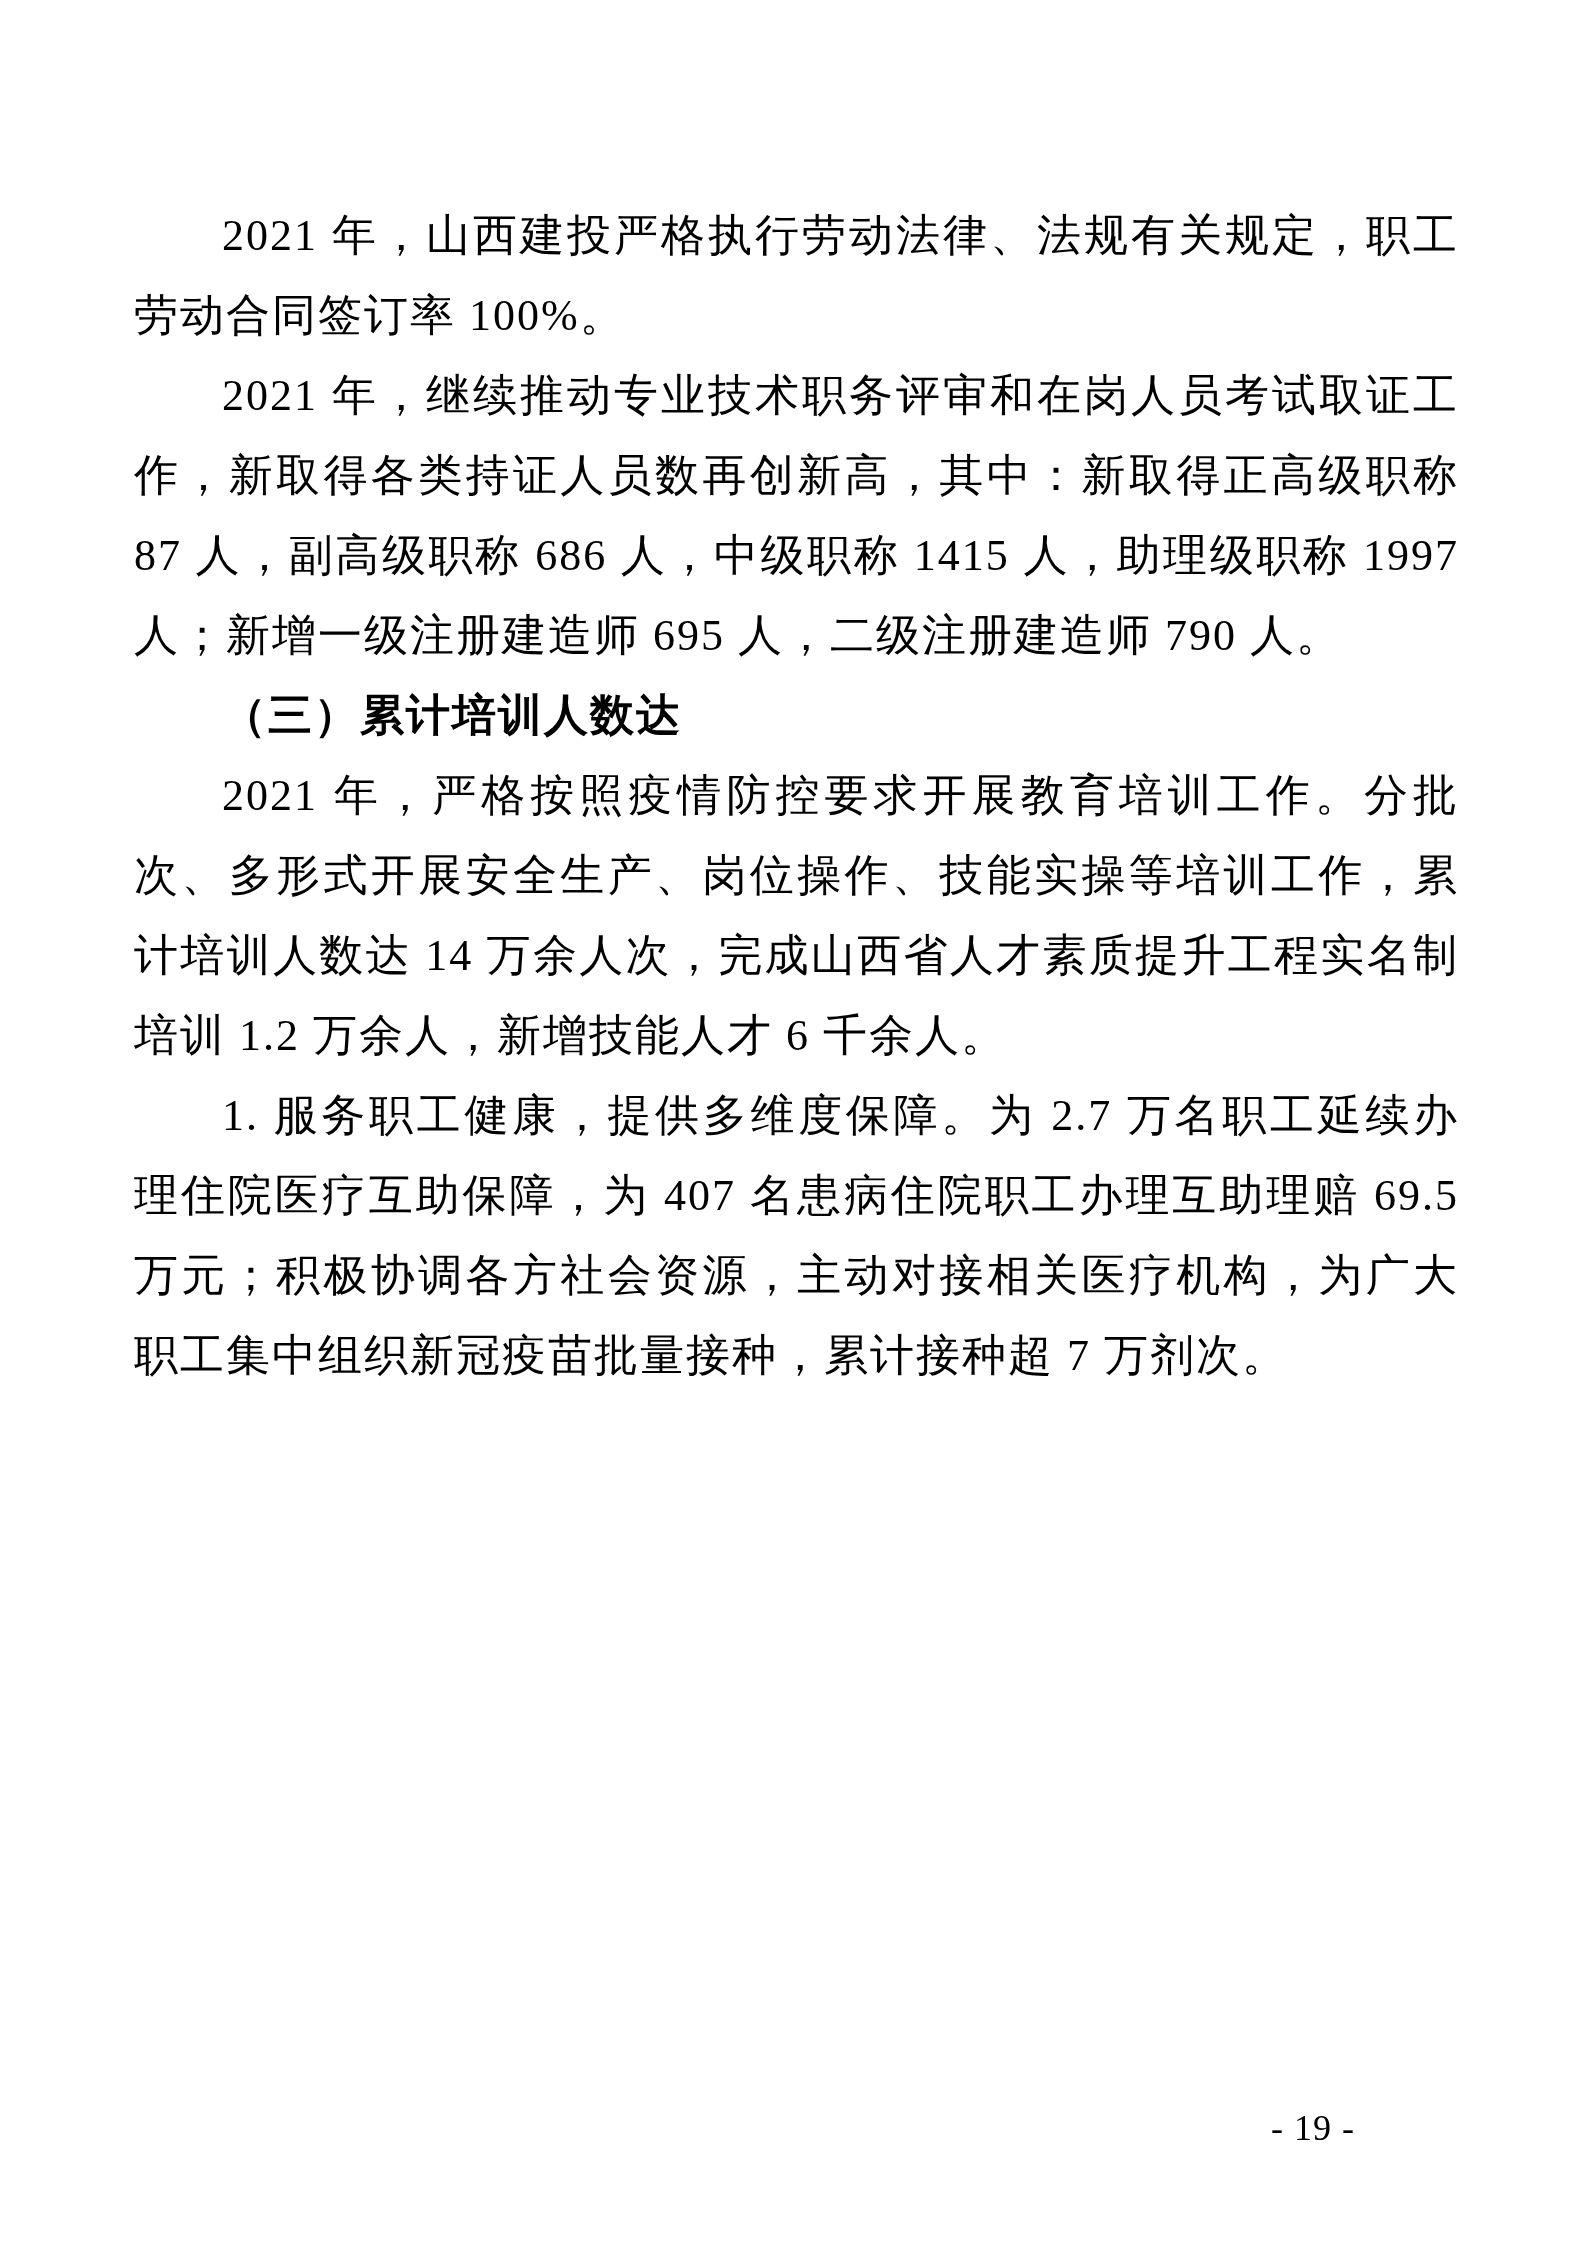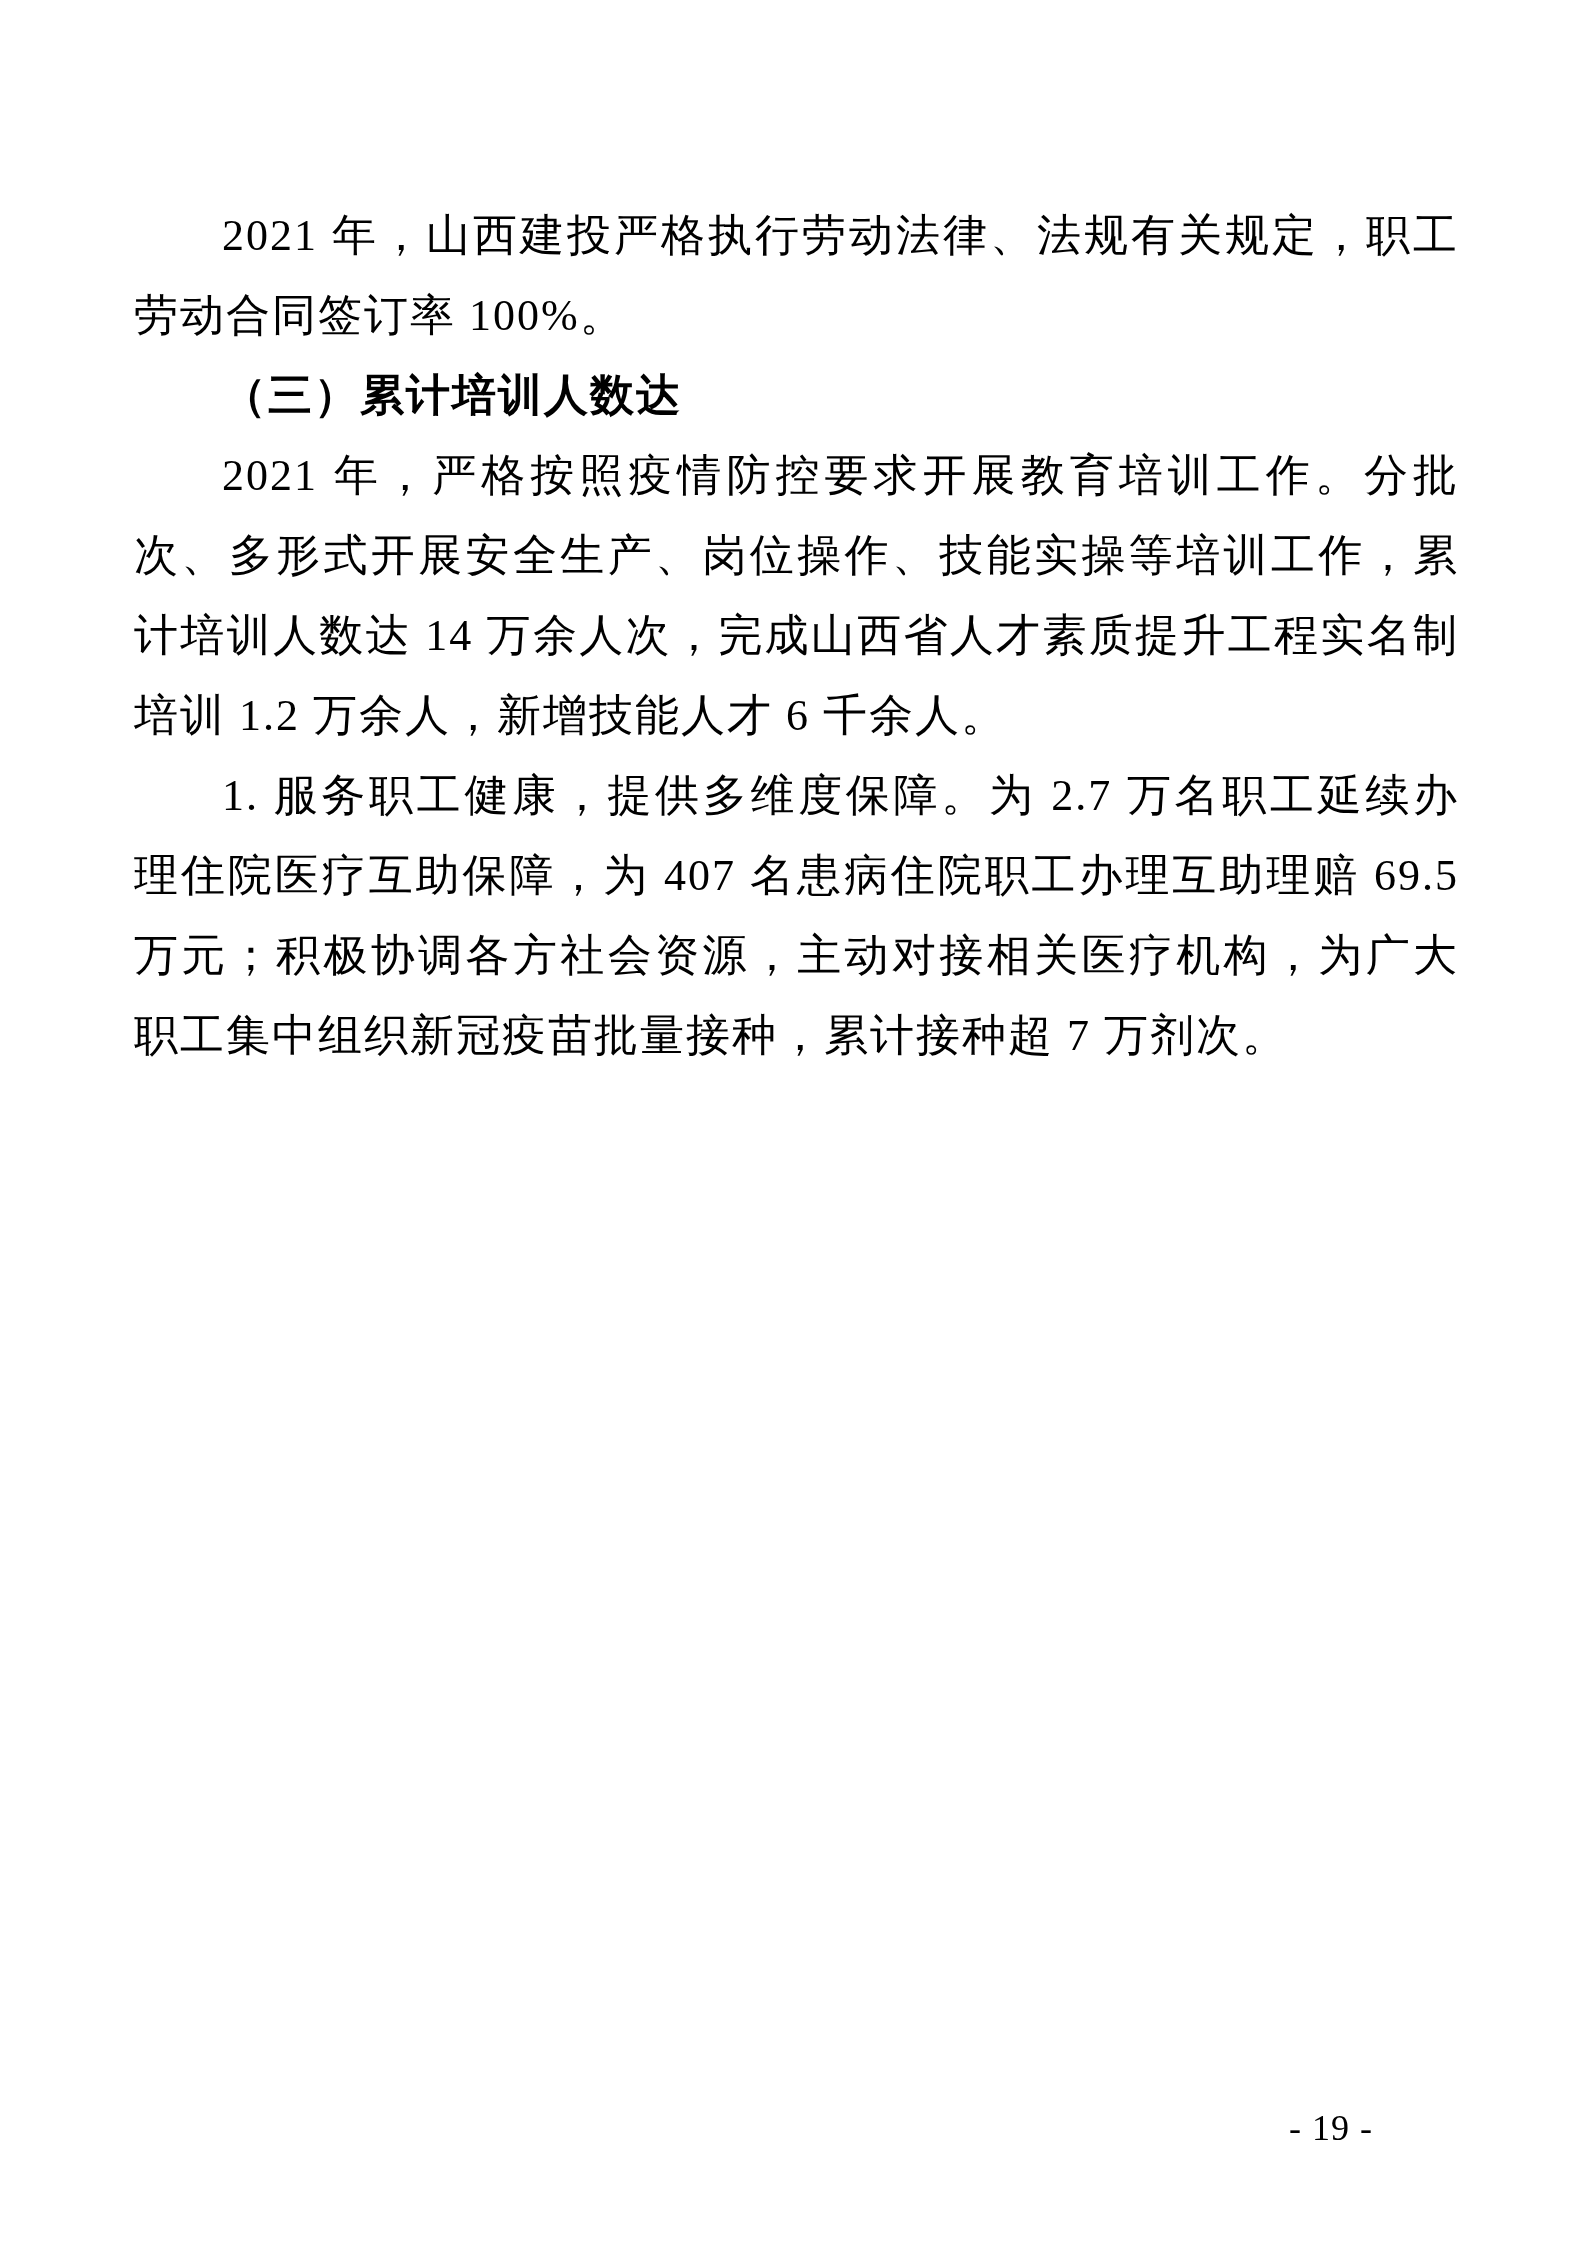--- a/index.html
+++ b/index.html
@@ -30,30 +30,31 @@
     margin: 0;
     padding: 0;
     text-indent: 88px;
   }
   .content p.heading {
     font-weight: 700;
   }
   .page-number {
     position: absolute;
     top: 2106px;
-    right: 214px;
+    right: 232px;
     font-size: 36px;
     line-height: 44px;
     letter-spacing: 1px;
   }
 </style>
 </head>
 <body>
 
 <div class="page">
   <div class="content">
     <p class="body">2021 年，山西建投严格执行劳动法律、法规有关规定，职工劳动合同签订率 100%。</p>
+    <p class="body">2021 年，继续推动专业技术职务评审和在岗人员考试取证工作，新取得各类持证人员数再创新高，其中：新取得正高级职称 87 人，副高级职称 686 人，中级职称 1415 人，助理级职称 1997 人；新增一级注册建造师 695 人，二级注册建造师 790 人。</p>
     <p class="heading">（三）累计培训人数达</p>
     <p class="body">2021 年，严格按照疫情防控要求开展教育培训工作。分批次、多形式开展安全生产、岗位操作、技能实操等培训工作，累计培训人数达 14 万余人次，完成山西省人才素质提升工程实名制培训 1.2 万余人，新增技能人才 6 千余人。</p>
     <p class="body">1. 服务职工健康，提供多维度保障。为 2.7 万名职工延续办理住院医疗互助保障，为 407 名患病住院职工办理互助理赔 69.5 万元；积极协调各方社会资源，主动对接相关医疗机构，为广大职工集中组织新冠疫苗批量接种，累计接种超 7 万剂次。</p>
   </div>
   <div class="page-number">- 19 -</div>
 </div>
 
 </body></html>

